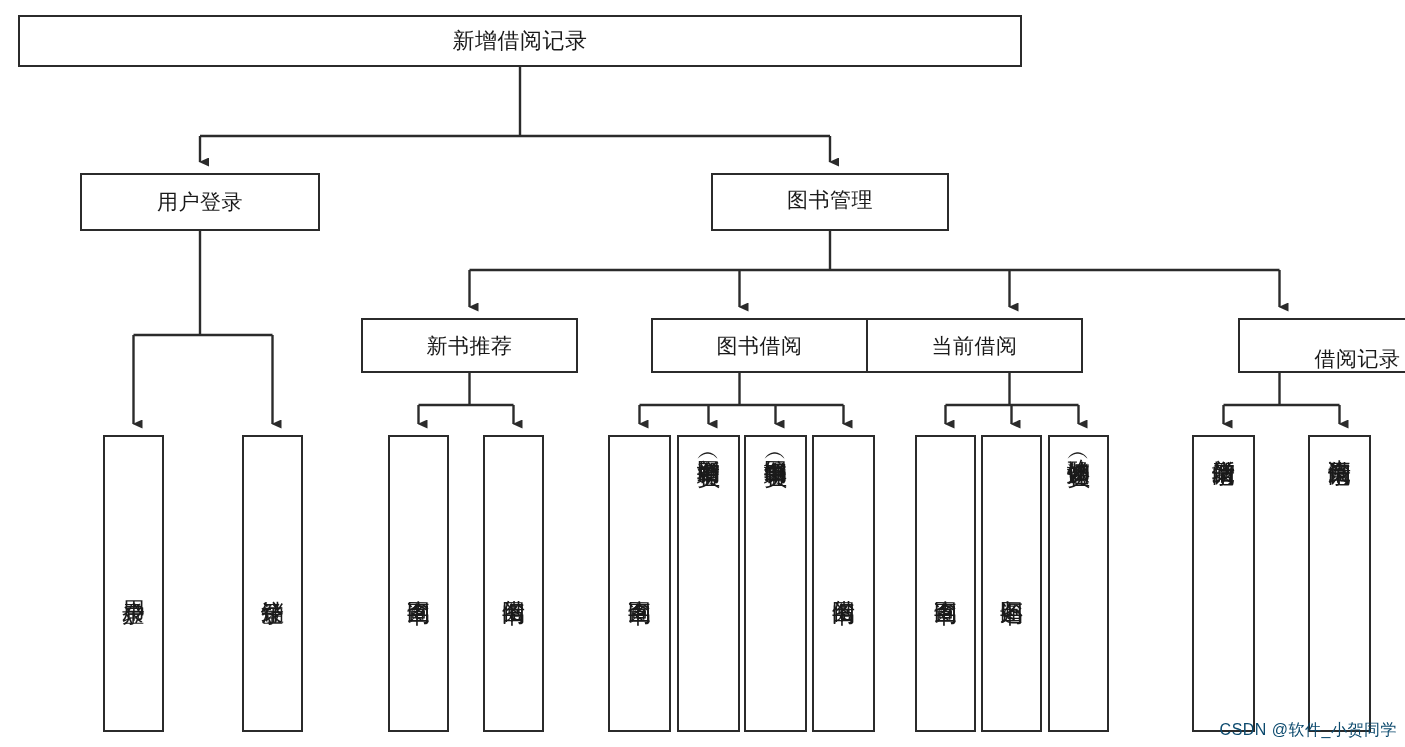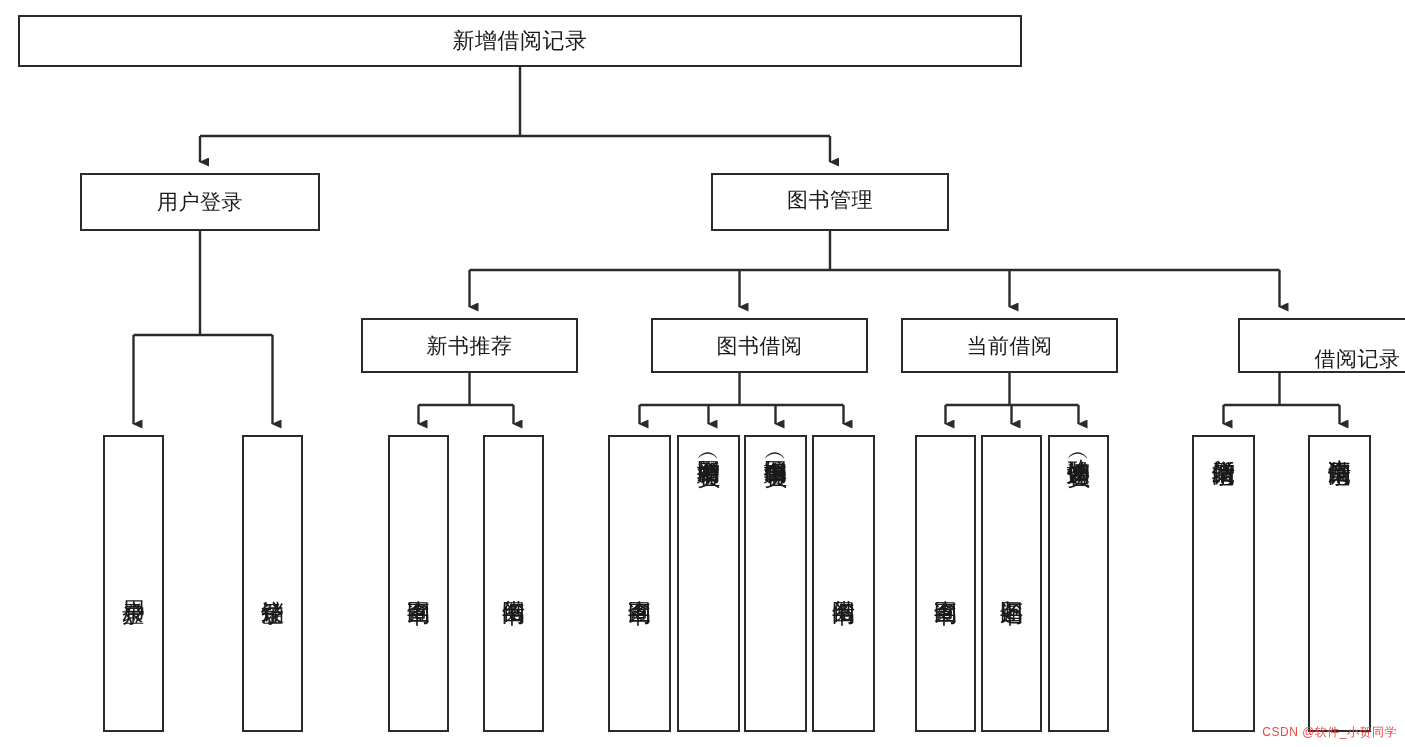--- a/index.html
+++ b/index.html
@@ -63,22 +63,22 @@
     margin: 0 auto;
   }
   .node.vertical.centered {
     align-items: center;
     padding-top: 0;
   }
   #watermark {
     position: absolute;
     right: 8px;
     bottom: 6px;
-    font-size: 12px;
-    color: #ef4444;
+    font-size: 16px;
+    color: #0c4a6e;
     letter-spacing: 0.5px;
     white-space: nowrap;
     user-select: none;
   }
 </style>
 </head>
 <body>
 
 <div id="diagram-root">
 
@@ -134,21 +134,21 @@
       </div>
       <div class="node horizontal" style="left: 711px; top: 173px; width: 238px; height: 58px; font-family: Liberation Mono, monospace;">
         <span class="node-label">图书管理</span>
       </div>
       <div class="node horizontal" style="left: 361px; top: 318px; width: 217px; height: 55px;">
         <span class="node-label">新书推荐</span>
       </div>
       <div class="node horizontal" style="left: 651px; top: 318px; width: 217px; height: 55px;">
         <span class="node-label">图书借阅</span>
       </div>
-      <div class="node horizontal" style="left: 901px; top: 318px; width: 217px; height: 55px;">
+      <div class="node horizontal" style="left: 866px; top: 318px; width: 217px; height: 55px;">
         <span class="node-label">当前借阅</span>
       </div>
       <div class="node horizontal" style="left: 1238px; top: 318px; width: 239px; height: 55px; align-items: flex-end;">
         <span class="node-label">借阅记录</span>
       </div>
       <div class="node vertical centered" style="left: 103px; top: 435px; width: 61px; height: 297px;">
         <span class="node-label">用户登录</span>
       </div>
       <div class="node vertical centered" style="left: 242px; top: 435px; width: 61px; height: 297px;">
         <span class="node-label">注销登录</span>

